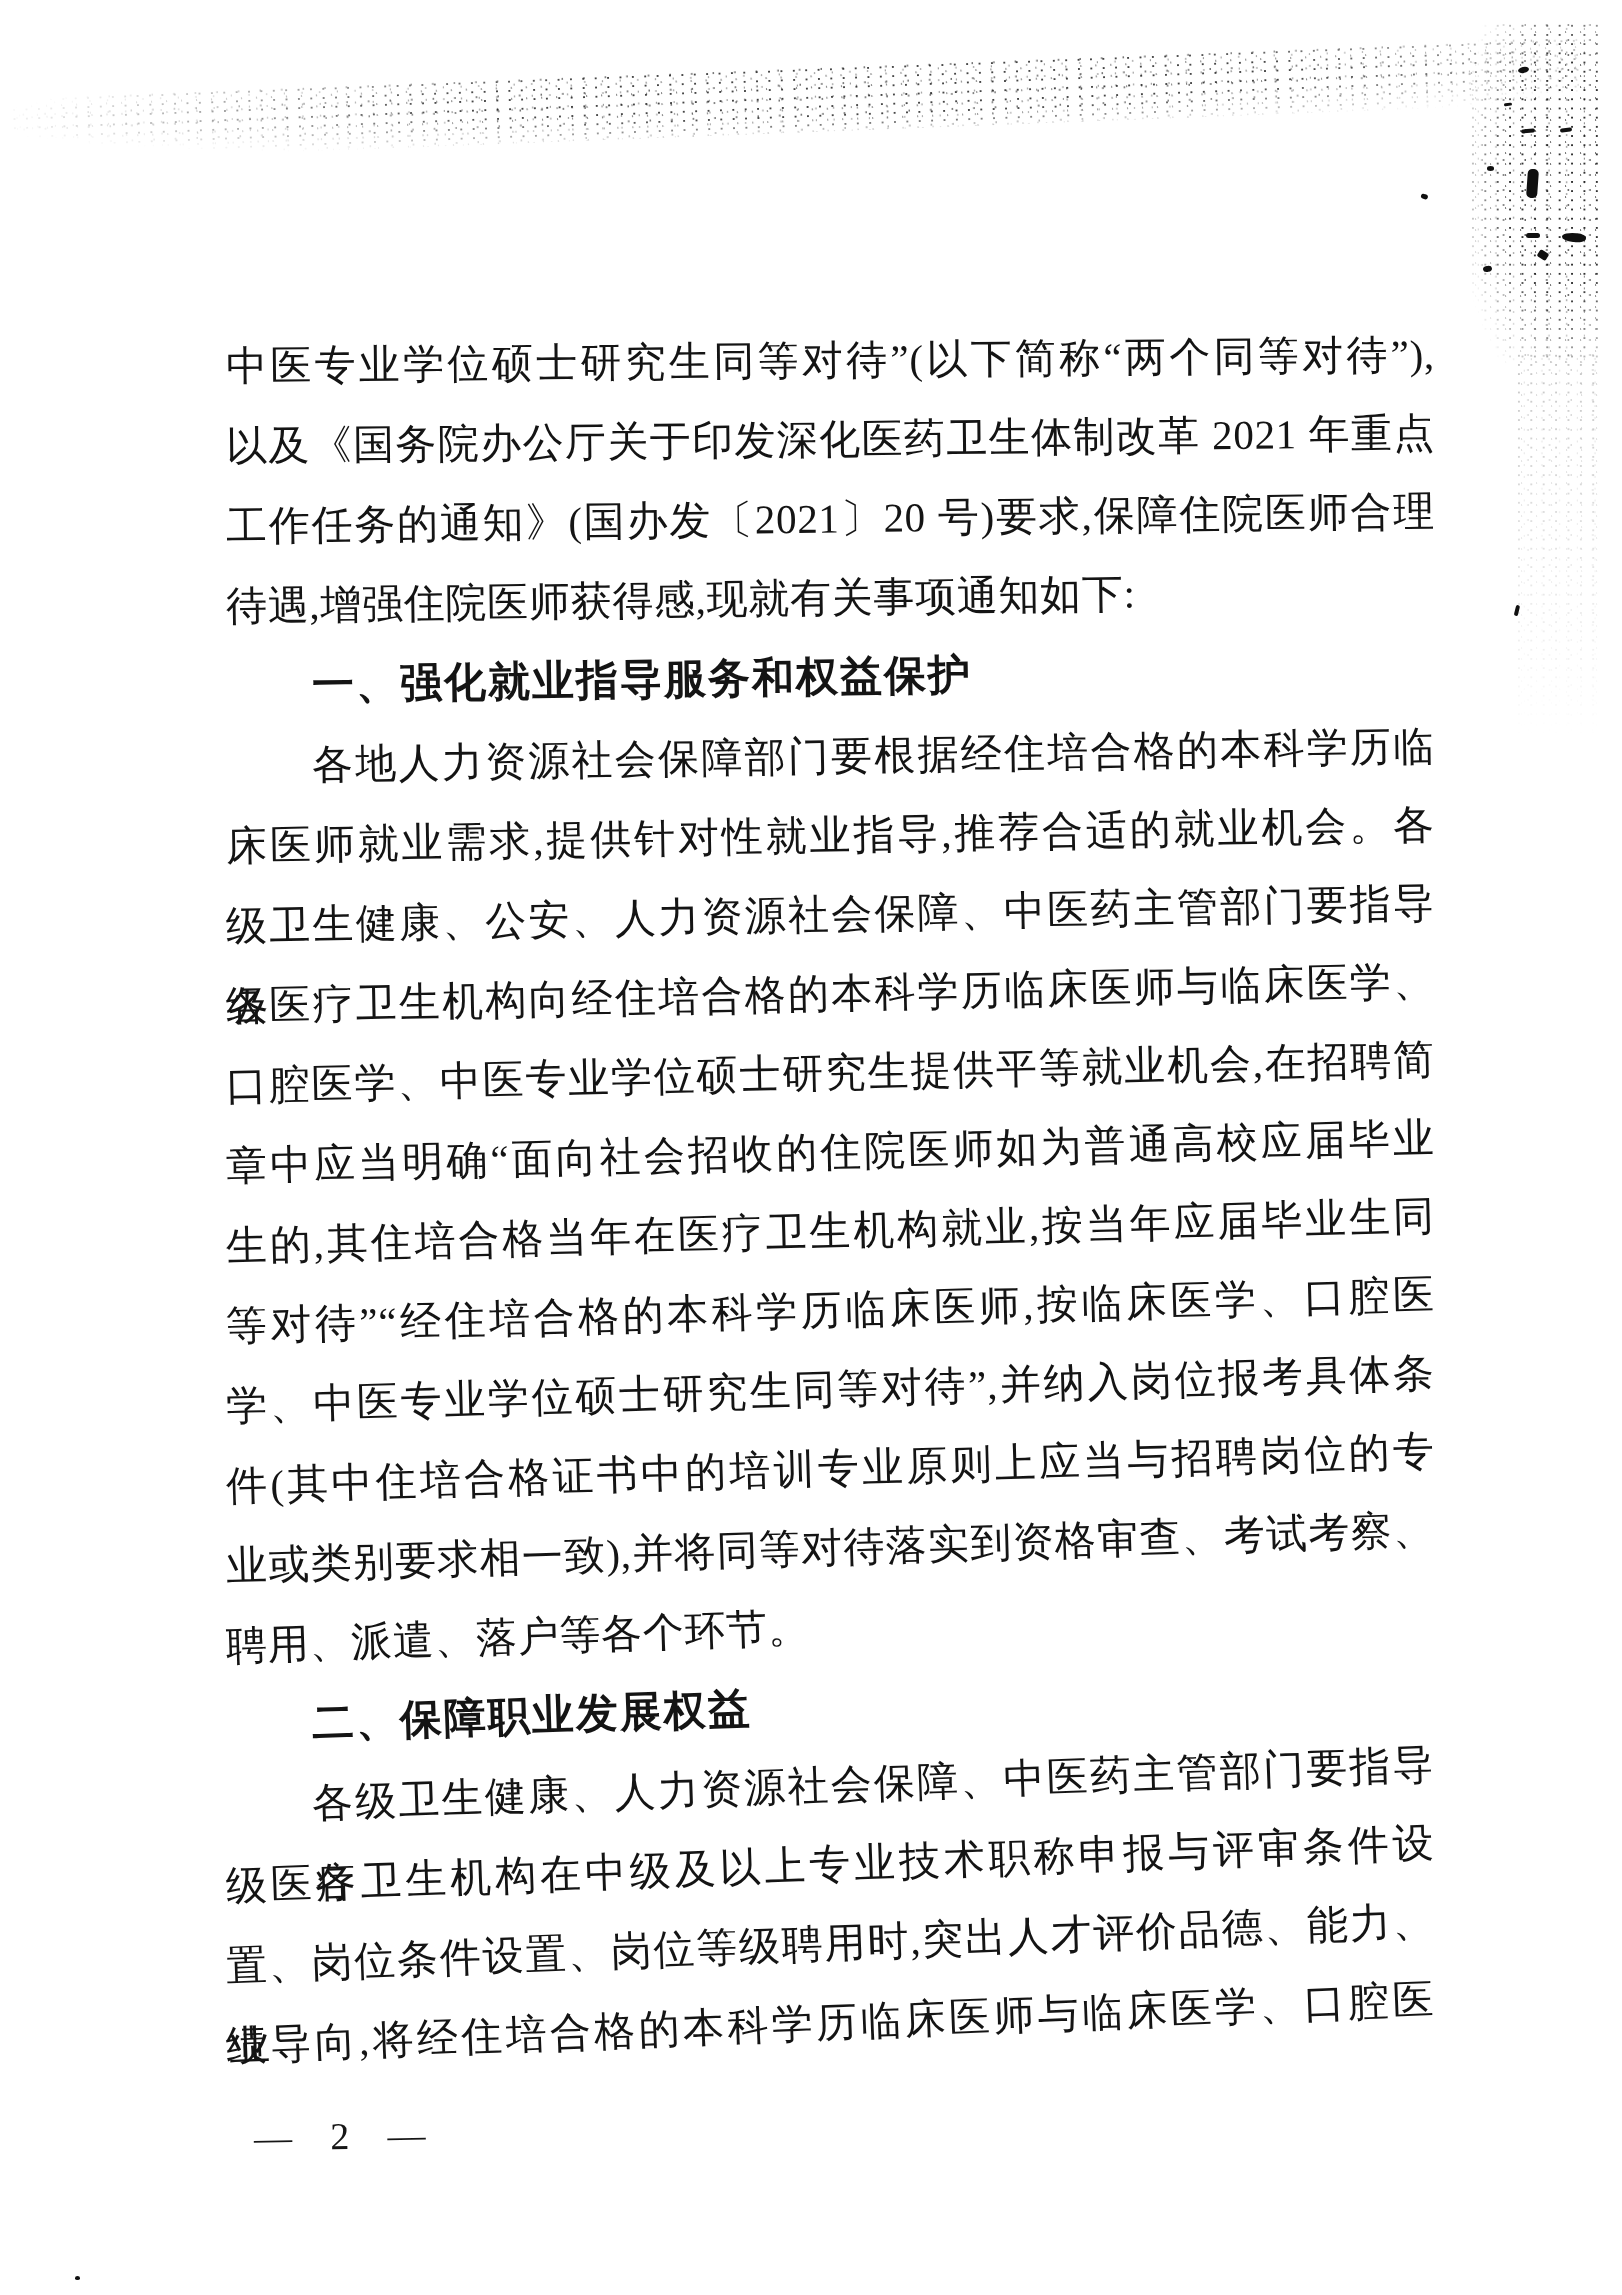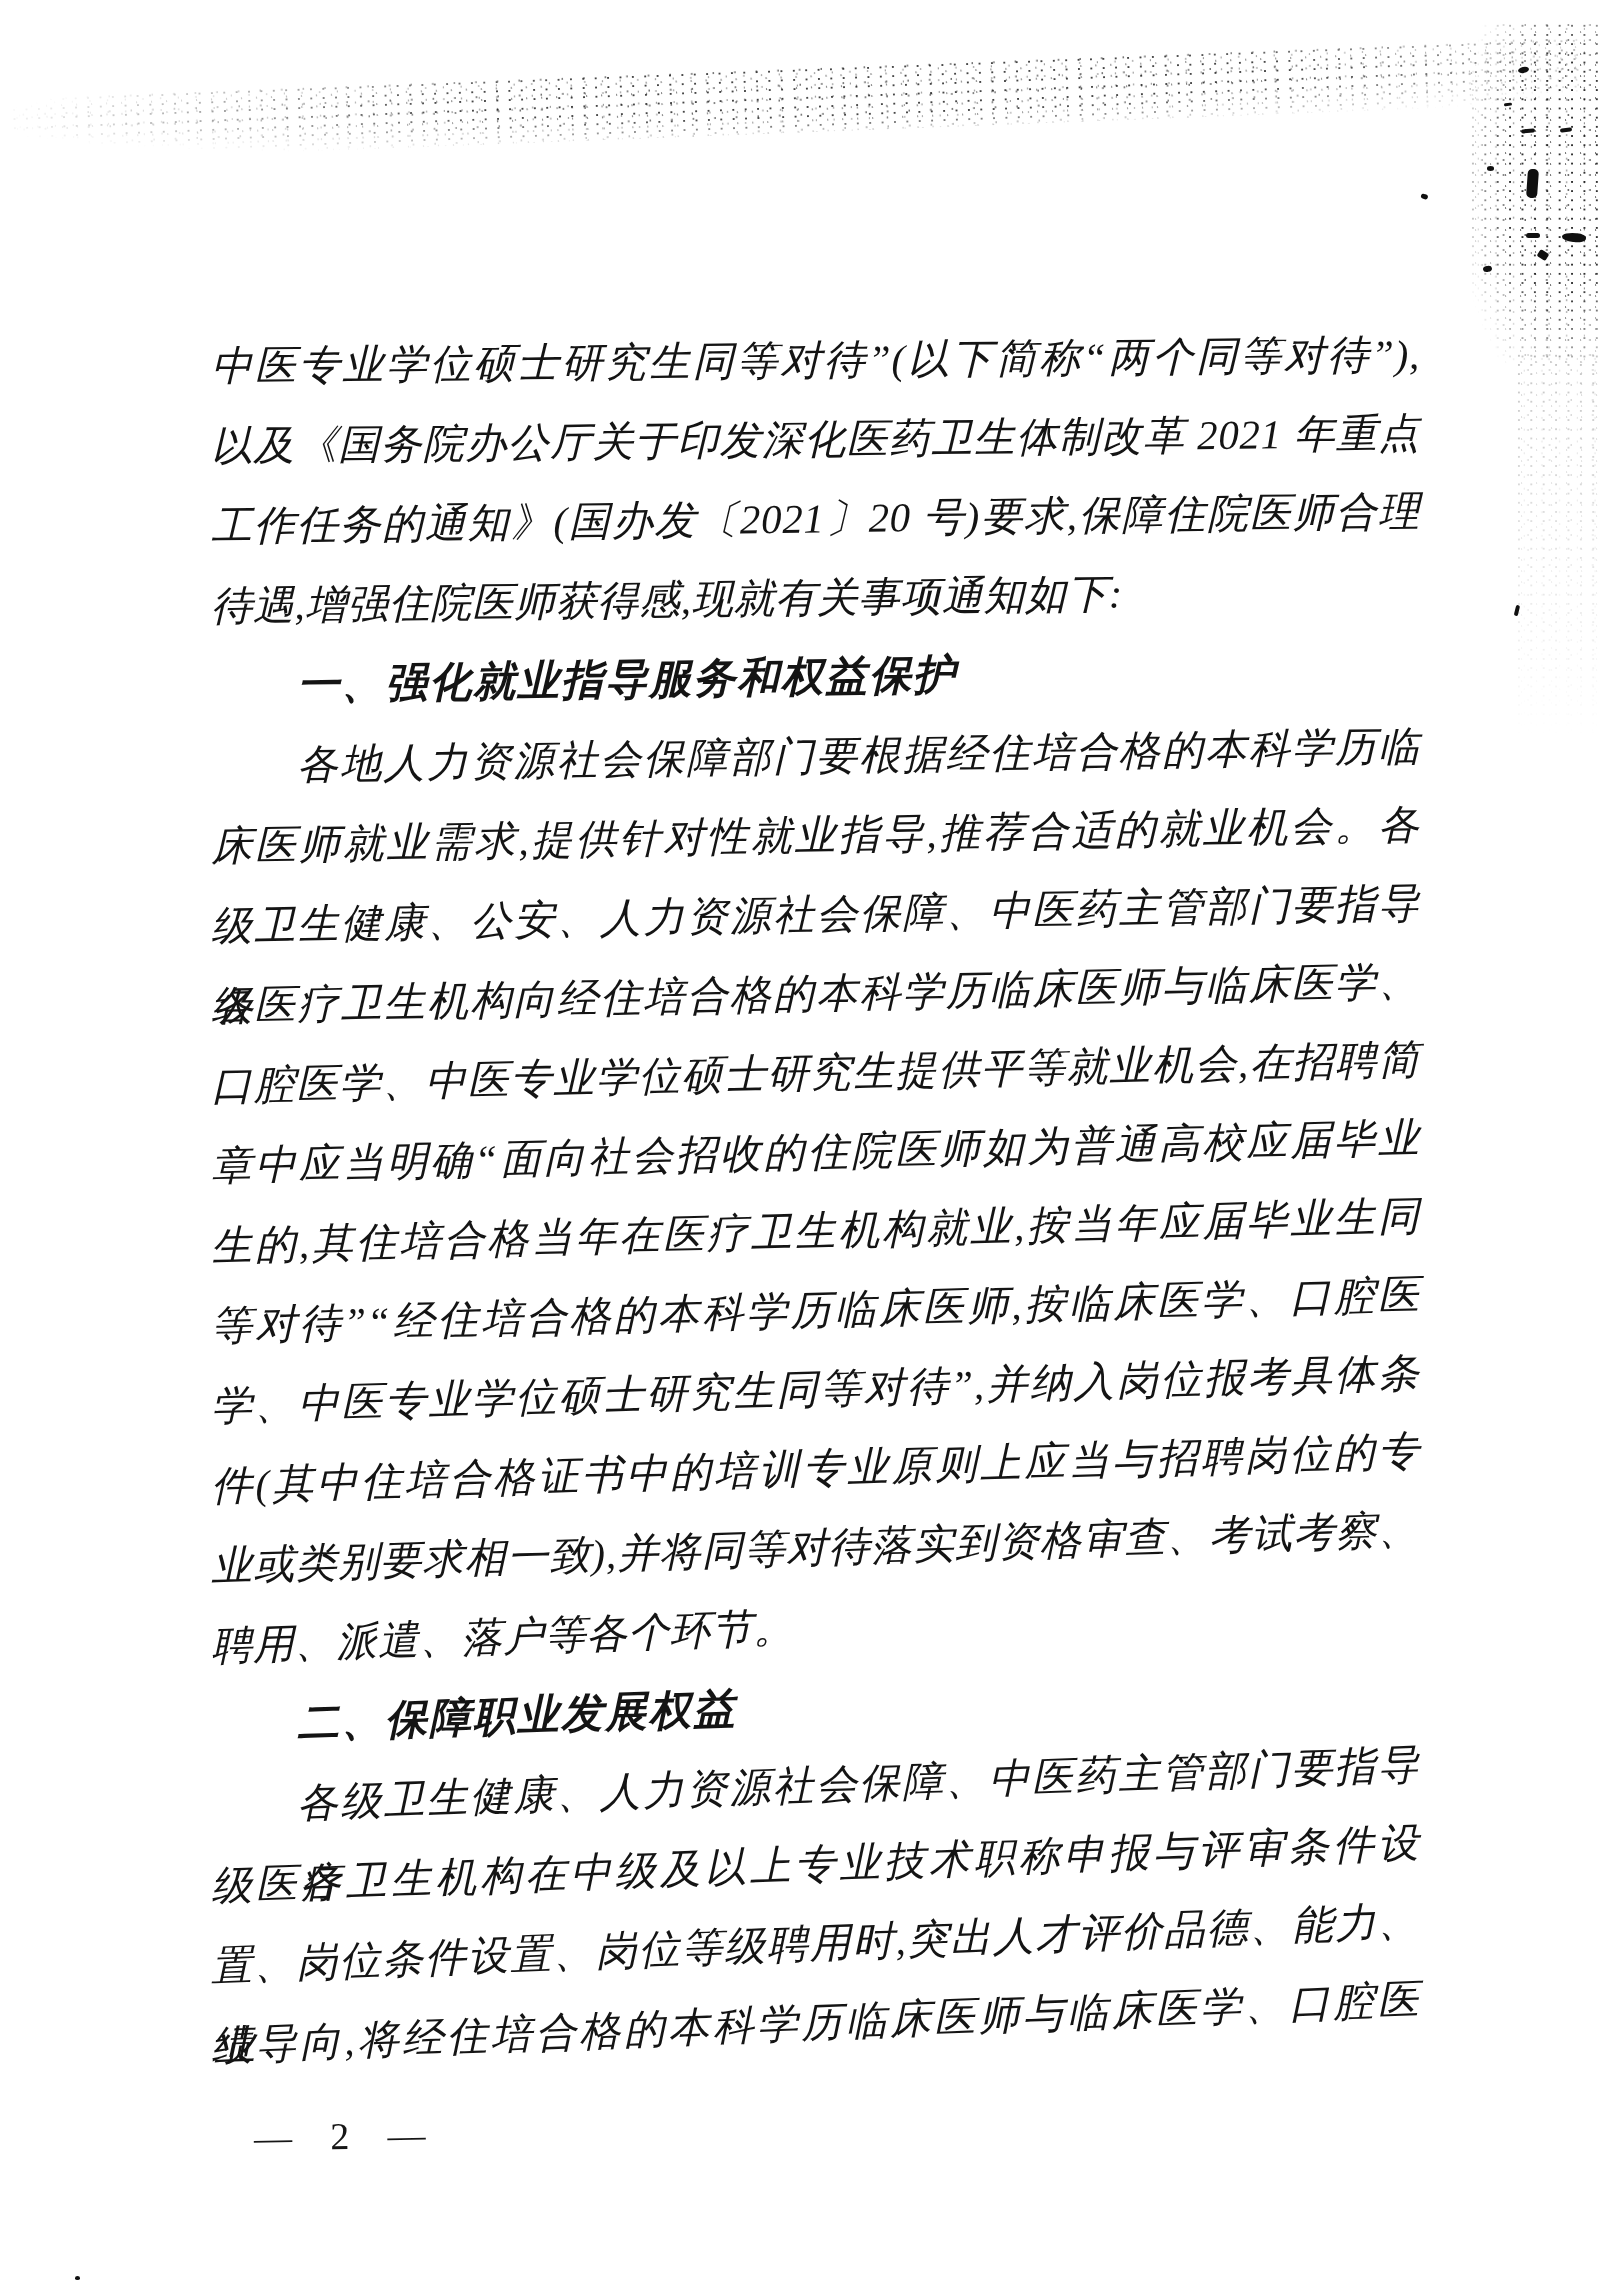--- a/index.html
+++ b/index.html
@@ -40,21 +40,21 @@
     opacity: .28;
     -webkit-mask-image: linear-gradient(to bottom, #000, transparent 85%);
             mask-image: linear-gradient(to bottom, #000, transparent 85%);
   }
 
   .speck { position: absolute; background: #101010; }
 
   
   .content {
     position: absolute;
-    left: 211px; top: 326px; width: 1209px; font-style: italic;
+    left: 226px; top: 326px; width: 1209px;
   }
   .line {
     height: 80px;
     line-height: 80px;
     font-size: 41px;
     letter-spacing: 0.7px;
     text-align: justify;
     text-align-last: justify;
     transform: rotate(var(--r, -1deg));
     transform-origin: 0 50%;

